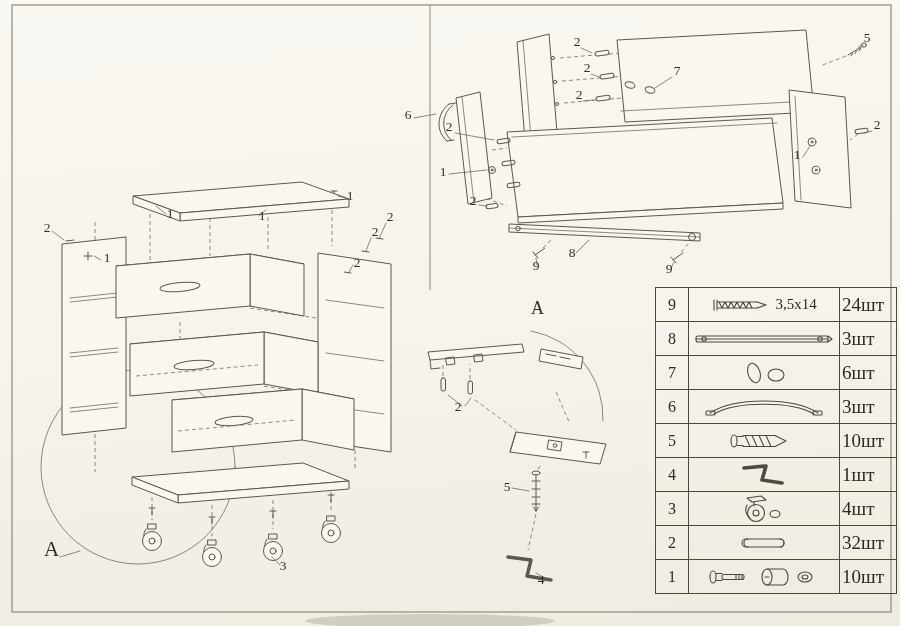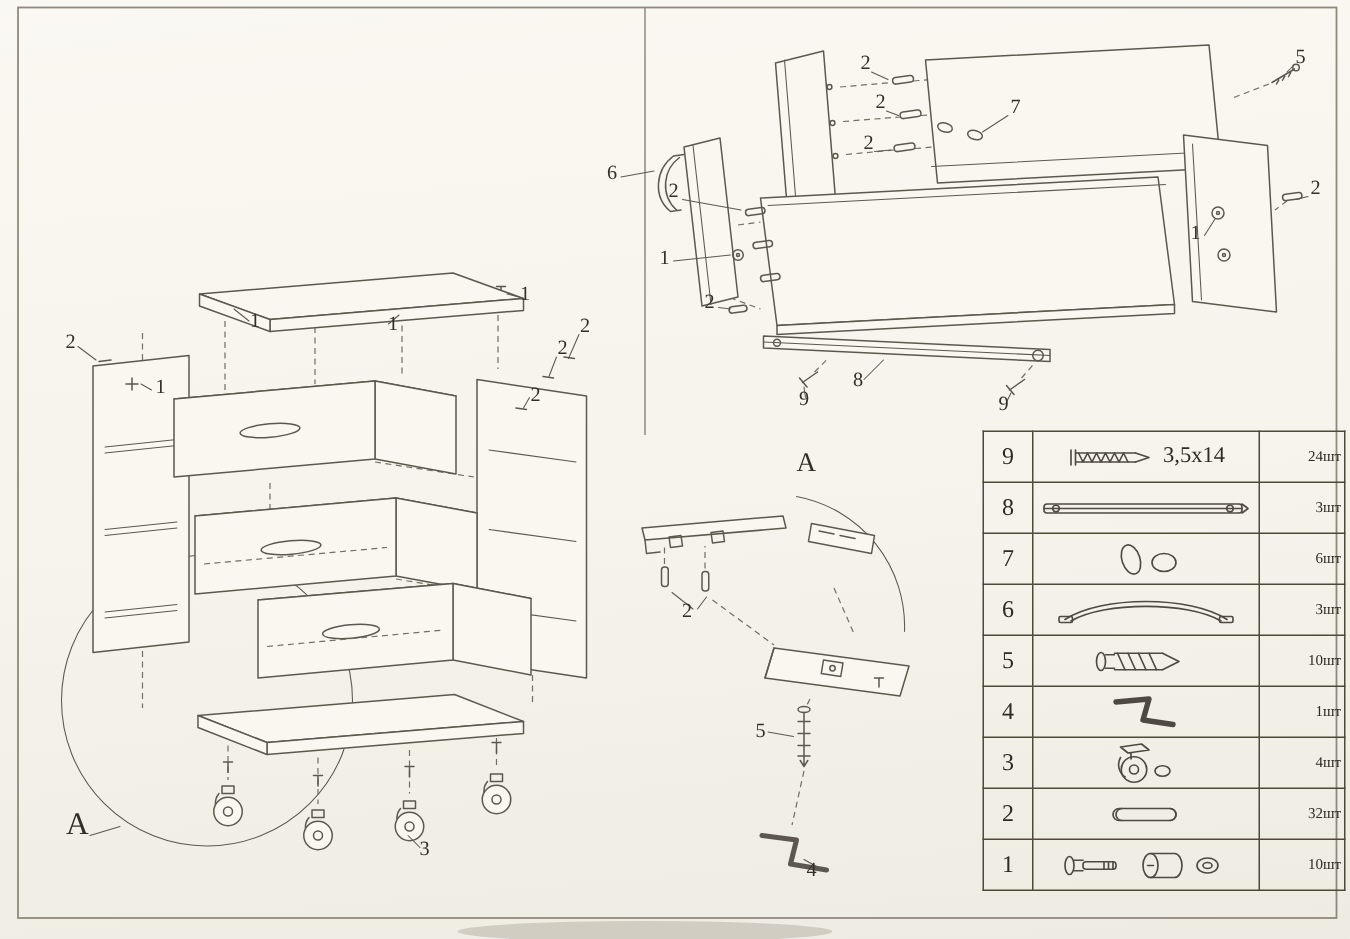--- a/index.html
+++ b/index.html
@@ -12,21 +12,21 @@
   .thin{stroke-width:.7;}
   .dash{fill:none;stroke:#736d62;stroke-width:.8;stroke-dasharray:4 3;fill:none;}
   .callout{font-family:"Liberation Serif",serif;font-size:13.5px;fill:#332f28;}
   .marker{font-family:"Liberation Serif",serif;font-size:21px;fill:#332f28;}
   .marker.small{font-size:18px;}
   .thickln{fill:none;stroke:#5d584e;stroke-width:3.4;stroke-linecap:round;stroke-linejoin:round;}
   table.parts{position:absolute;left:655px;top:287px;border-collapse:collapse;background:transparent;}
   table.parts td{border:1.5px solid #4e4839;height:33px;padding:0 2px;color:#2e2a23;vertical-align:middle;}
   td.c-num{width:28px;text-align:center;font-size:16px;}
   td.c-icon{width:146px;}
-  td.c-qty{width:52px;text-align:right;font-size:10px;white-space:nowrap;}
+  td.c-qty{width:52px;text-align:left;font-size:19px;white-space:nowrap;}
   .iconwrap{display:flex;align-items:center;justify-content:center;gap:6px;text-align:center;}
   .icon{stroke:#4f4a41;fill:none;stroke-width:1.1;stroke-linecap:round;stroke-linejoin:round;}
   .spec{font-size:15px;color:#2e2a23;}
 </style>
 </head>
 <body>
 
 <div class="page">
 
 <svg class="art" width="900" height="626" viewBox="0 0 900 626">

